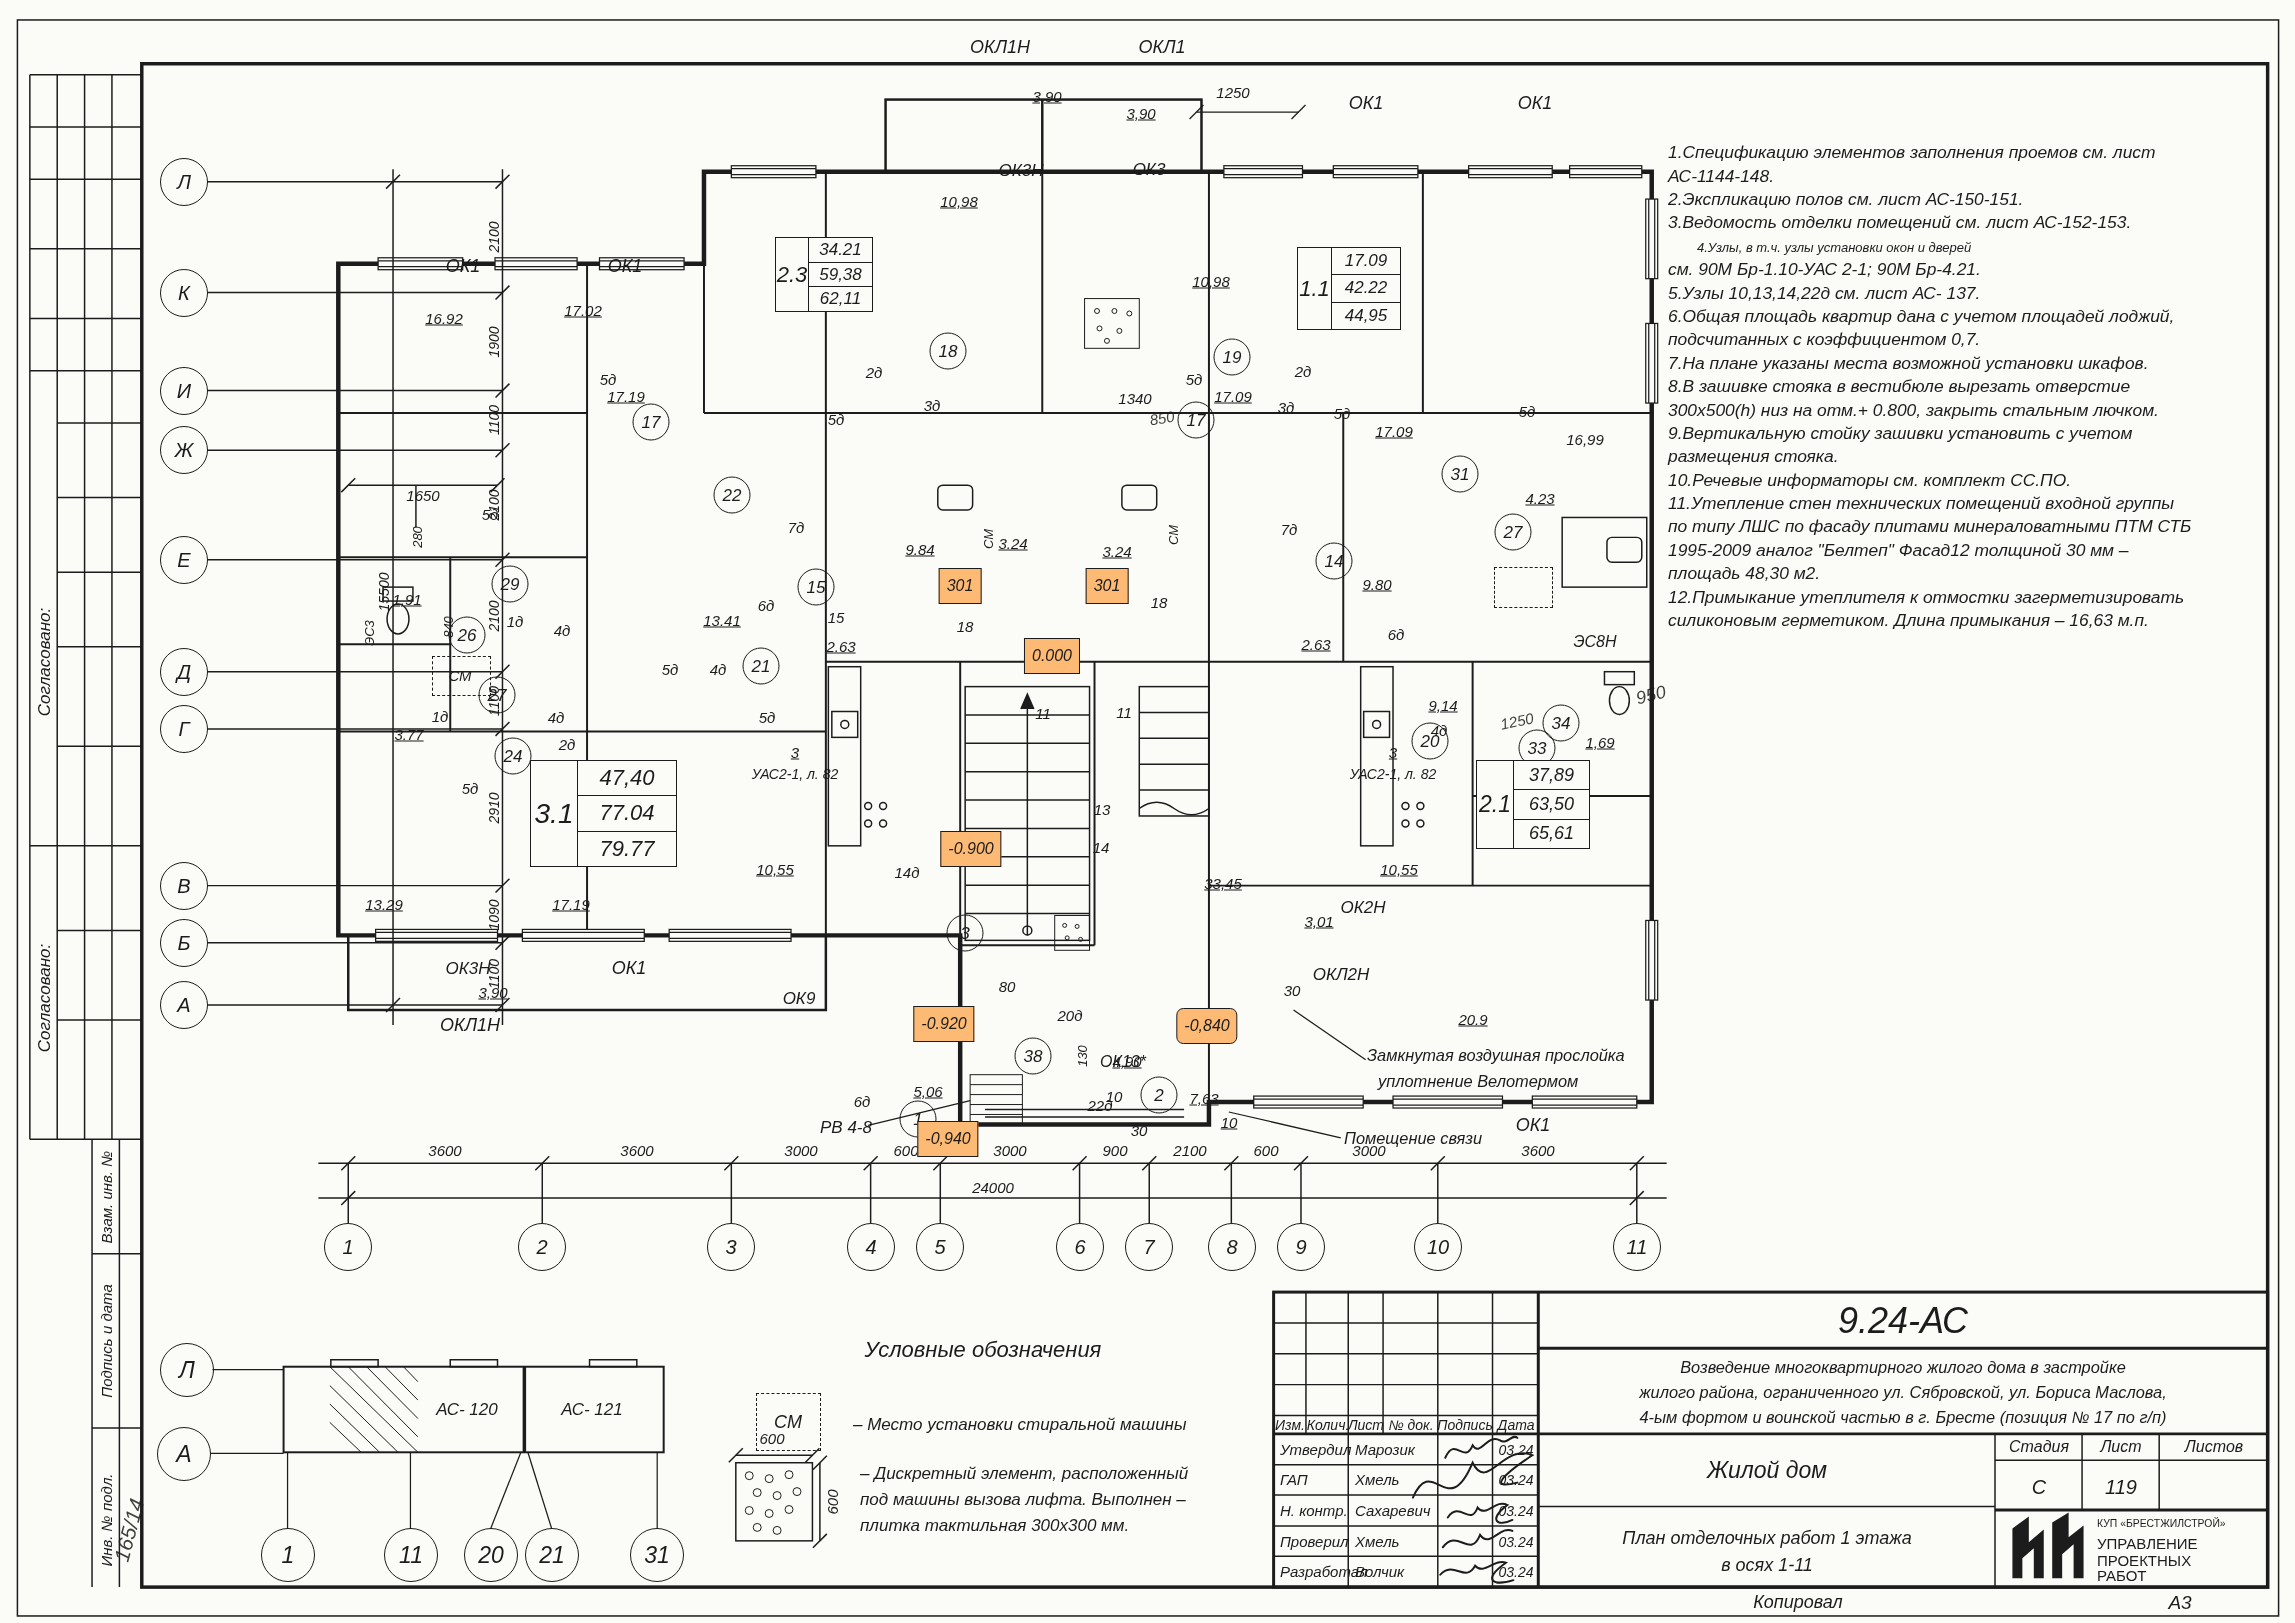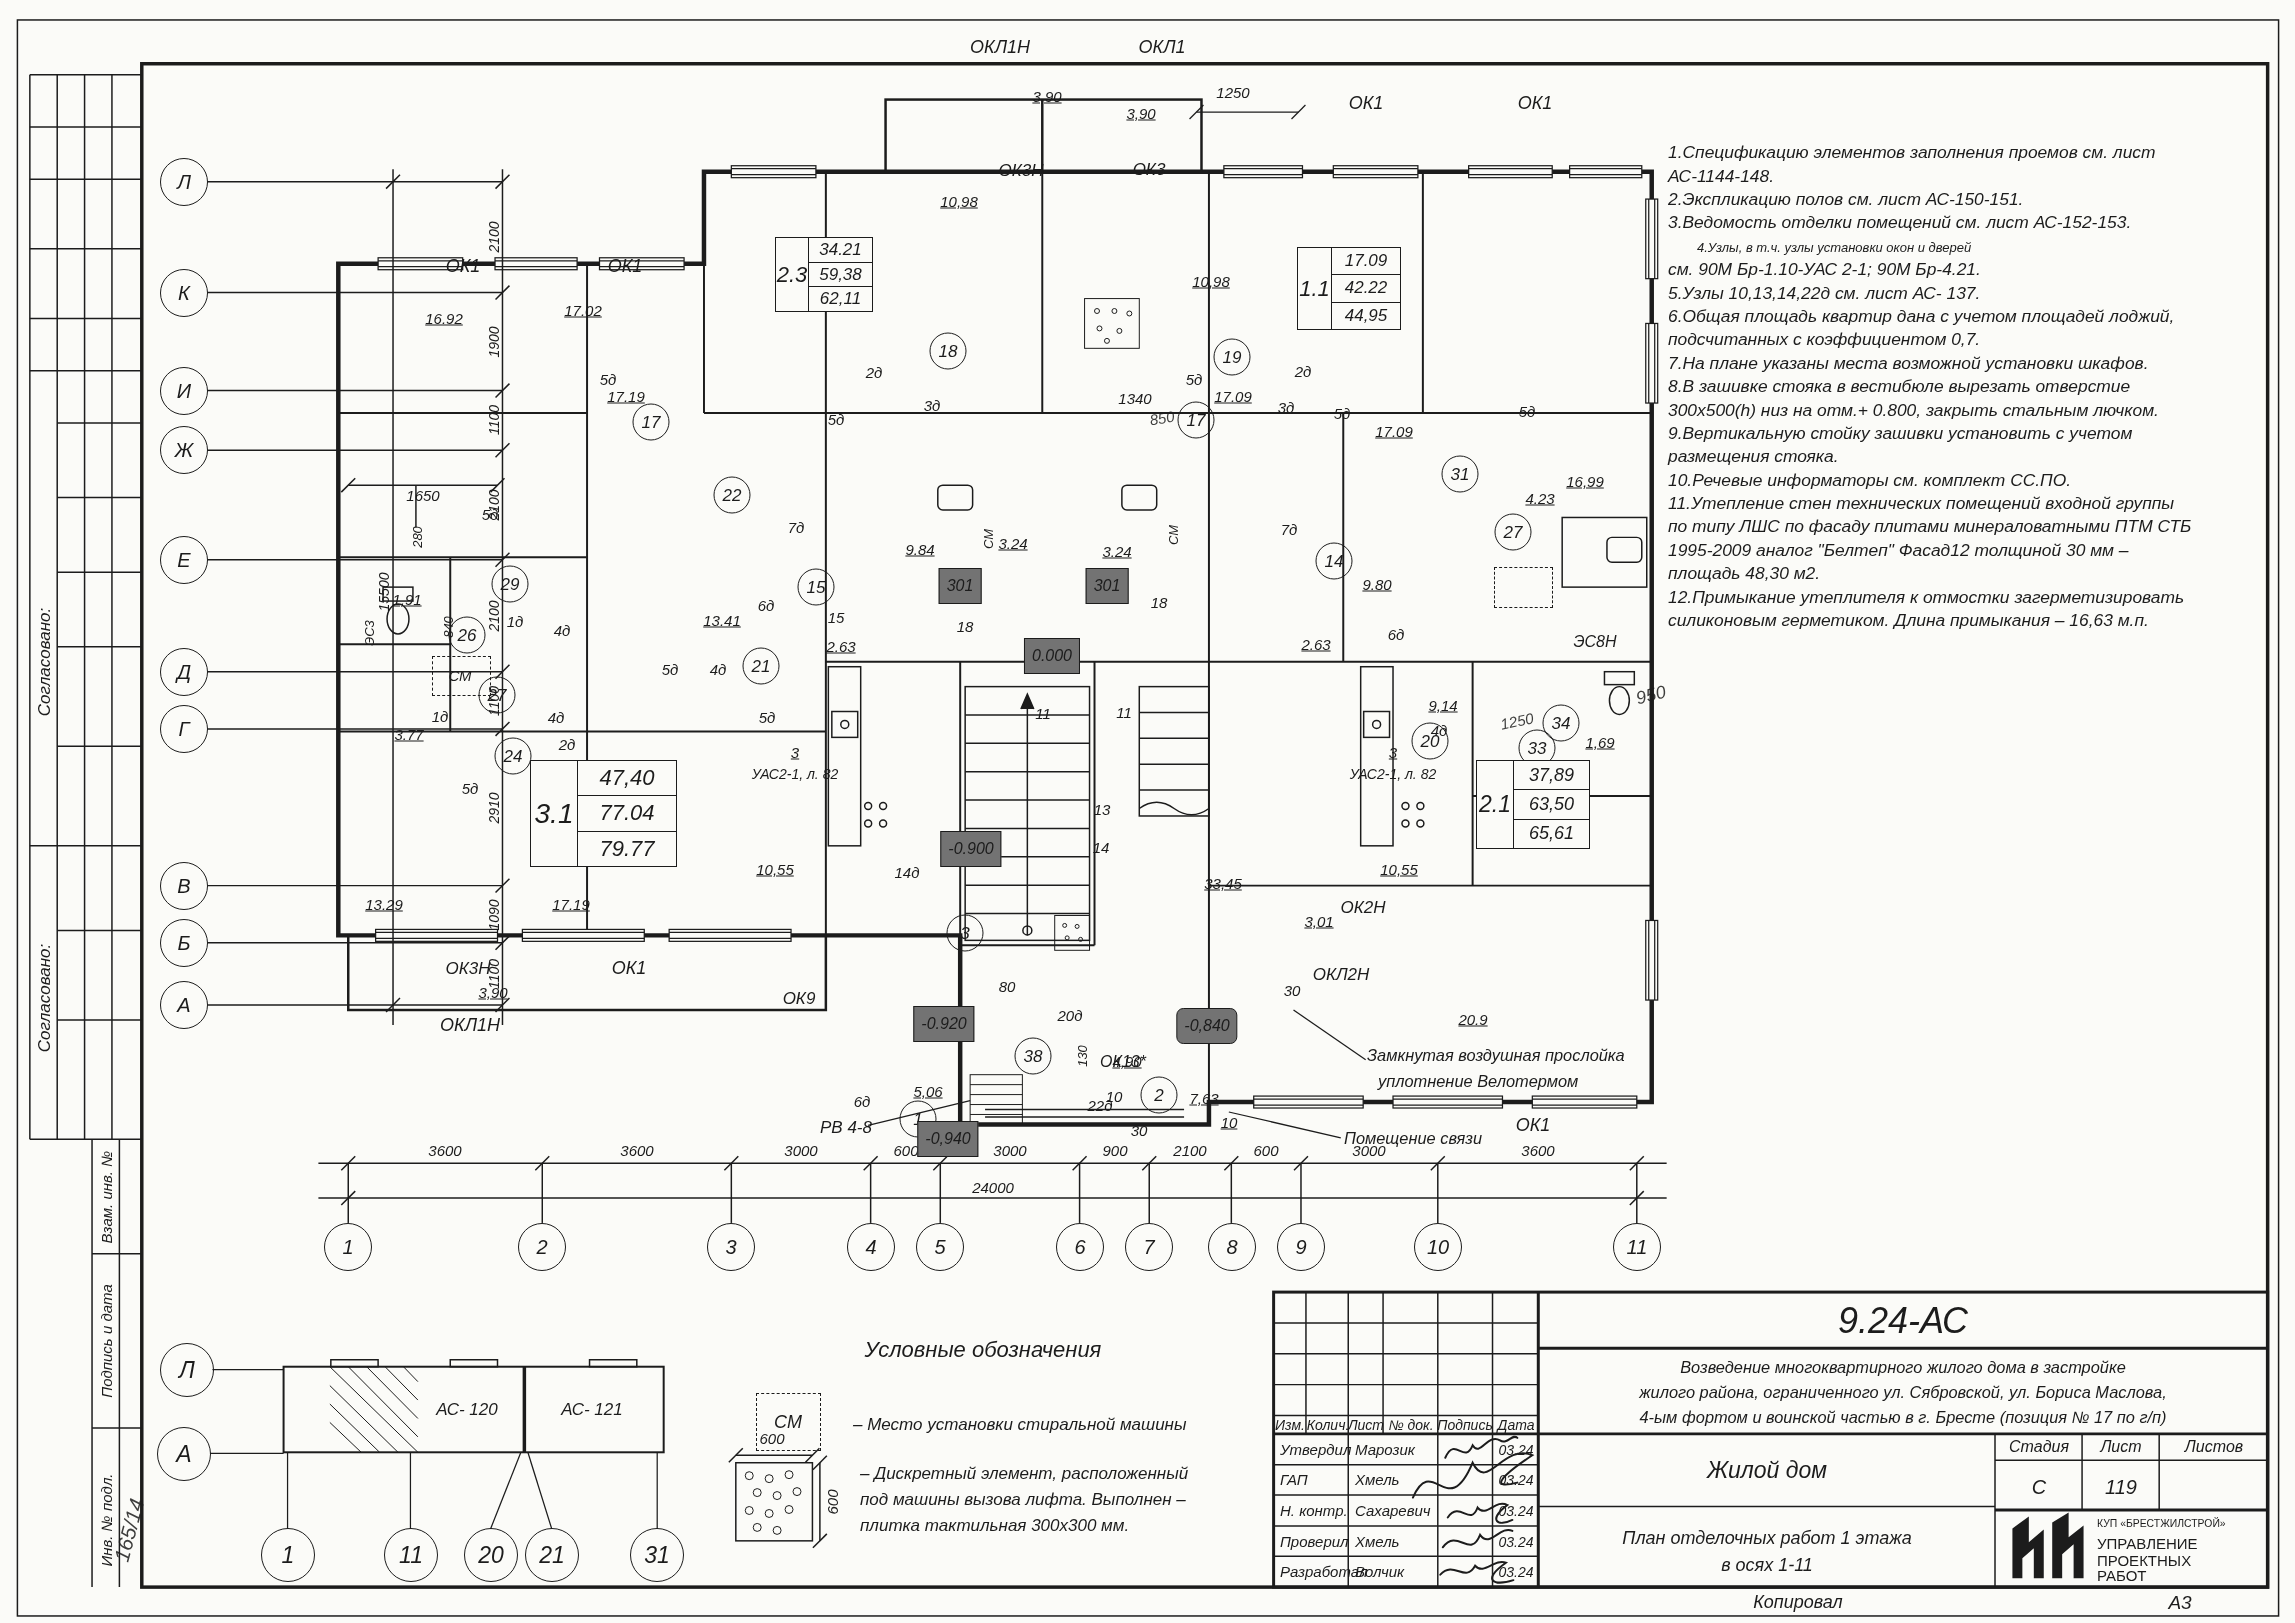--- a/index.html
+++ b/index.html
@@ -4,21 +4,21 @@
 <style>
   html,body{margin:0;padding:0;background:#e8e8e4;}
   #sheet{position:relative;width:2295px;height:1623px;background:#fbfbf8;overflow:hidden;
          font-family:"Liberation Sans",sans-serif;color:#1c1c1c;}
   svg{position:absolute;left:0;top:0;}
   .lbl{position:absolute;font-style:italic;white-space:nowrap;line-height:1;color:#1c1c1c;}
   .lbl.hand{font-style:italic;opacity:.85;}
   .circ{position:absolute;border:1.5px solid #1c1c1c;border-radius:50%;background:transparent;
         display:flex;align-items:center;justify-content:center;font-style:italic;
         transform:translate(-50%,-50%);}
-  .boxv{position:absolute;border:1.5px solid #1c1c1c;background:#737373;font-style:italic;
+  .boxv{position:absolute;border:1.5px solid #1c1c1c;background:#fdba74;font-style:italic;
         font-size:16px;padding:9px 7px;transform:translate(-50%,-50%);white-space:nowrap;line-height:1;}
   .smbox{position:absolute;border:1.5px dashed #1c1c1c;transform:translate(0,0);}
   .apt{position:absolute;display:flex;border:1.5px solid #1c1c1c;background:#fbfbf8;font-style:italic;}
   .apt .num{display:flex;align-items:center;justify-content:center;border-right:1.5px solid #1c1c1c;}
   .apt .vals{display:flex;flex-direction:column;flex:1;}
   .apt .vals div{flex:1;display:flex;align-items:center;justify-content:center;border-bottom:1.5px solid #1c1c1c;}
   .apt .vals div:last-child{border-bottom:none;}
   .tb{position:absolute;font-style:italic;white-space:nowrap;line-height:1.15;}
   .c{transform:translate(-50%,-50%);text-align:center;}
   .l{transform:translate(0,-50%);}
@@ -409,21 +409,21 @@
       <div class="lbl" style="left: 932px; top: 405px; font-size: 15px; transform: translate(-50%, -50%);">3д</div>
       <div class="lbl" style="left: 1286px; top: 407px; font-size: 15px; transform: translate(-50%, -50%);">3д</div>
       <div class="lbl" style="left: 836px; top: 419px; font-size: 15px; transform: translate(-50%, -50%);">5д</div>
       <div class="lbl" style="left: 1342px; top: 413px; font-size: 15px; transform: translate(-50%, -50%);">5д</div>
       <div class="lbl" style="left: 608px; top: 379px; font-size: 15px; transform: translate(-50%, -50%);">5д</div>
       <div class="lbl" style="left: 626px; top: 396px; font-size: 15px; transform: translate(-50%, -50%); text-decoration: underline;">17.19</div>
       <div class="lbl" style="left: 1194px; top: 379px; font-size: 15px; transform: translate(-50%, -50%);">5д</div>
       <div class="lbl" style="left: 1233px; top: 396px; font-size: 15px; transform: translate(-50%, -50%); text-decoration: underline;">17.09</div>
       <div class="lbl" style="left: 1394px; top: 431px; font-size: 15px; transform: translate(-50%, -50%); text-decoration: underline;">17.09</div>
       <div class="lbl" style="left: 1527px; top: 411px; font-size: 15px; transform: translate(-50%, -50%);">5д</div>
-      <div class="lbl" style="left: 1585px; top: 439px; font-size: 15px; transform: translate(-50%, -50%); text-decoration: underline; margin-top: 42px;">16,99</div>
+      <div class="lbl" style="left: 1585px; top: 439px; font-size: 15px; transform: translate(-50%, -50%); ">16,99</div>
       <div class="lbl" style="left: 1540px; top: 498px; font-size: 15px; transform: translate(-50%, -50%); text-decoration: underline;">4.23</div>
       <div class="lbl" style="left: 423px; top: 495px; font-size: 15px; transform: translate(-50%, -50%);">1650</div>
       <div class="lbl" style="left: 417px; top: 537px; font-size: 13px; transform: translate(-50%, -50%) rotate(-90deg);">280</div>
       <div class="lbl" style="left: 490px; top: 514px; font-size: 15px; transform: translate(-50%, -50%);">5д</div>
       <div class="lbl" style="left: 515px; top: 621px; font-size: 15px; transform: translate(-50%, -50%);">1д</div>
       <div class="lbl" style="left: 407px; top: 599px; font-size: 15px; transform: translate(-50%, -50%); text-decoration: underline;">1,91</div>
       <div class="lbl" style="left: 369px; top: 633px; font-size: 13px; transform: translate(-50%, -50%) rotate(-90deg);">ЭС3</div>
       <div class="lbl" style="left: 448px; top: 627px; font-size: 13px; transform: translate(-50%, -50%) rotate(-90deg);">840</div>
       <div class="lbl" style="left: 460px; top: 675px; font-size: 15px; transform: translate(-50%, -50%);">СМ</div>
       <div class="lbl" style="left: 440px; top: 716px; font-size: 15px; transform: translate(-50%, -50%);">1д</div>

